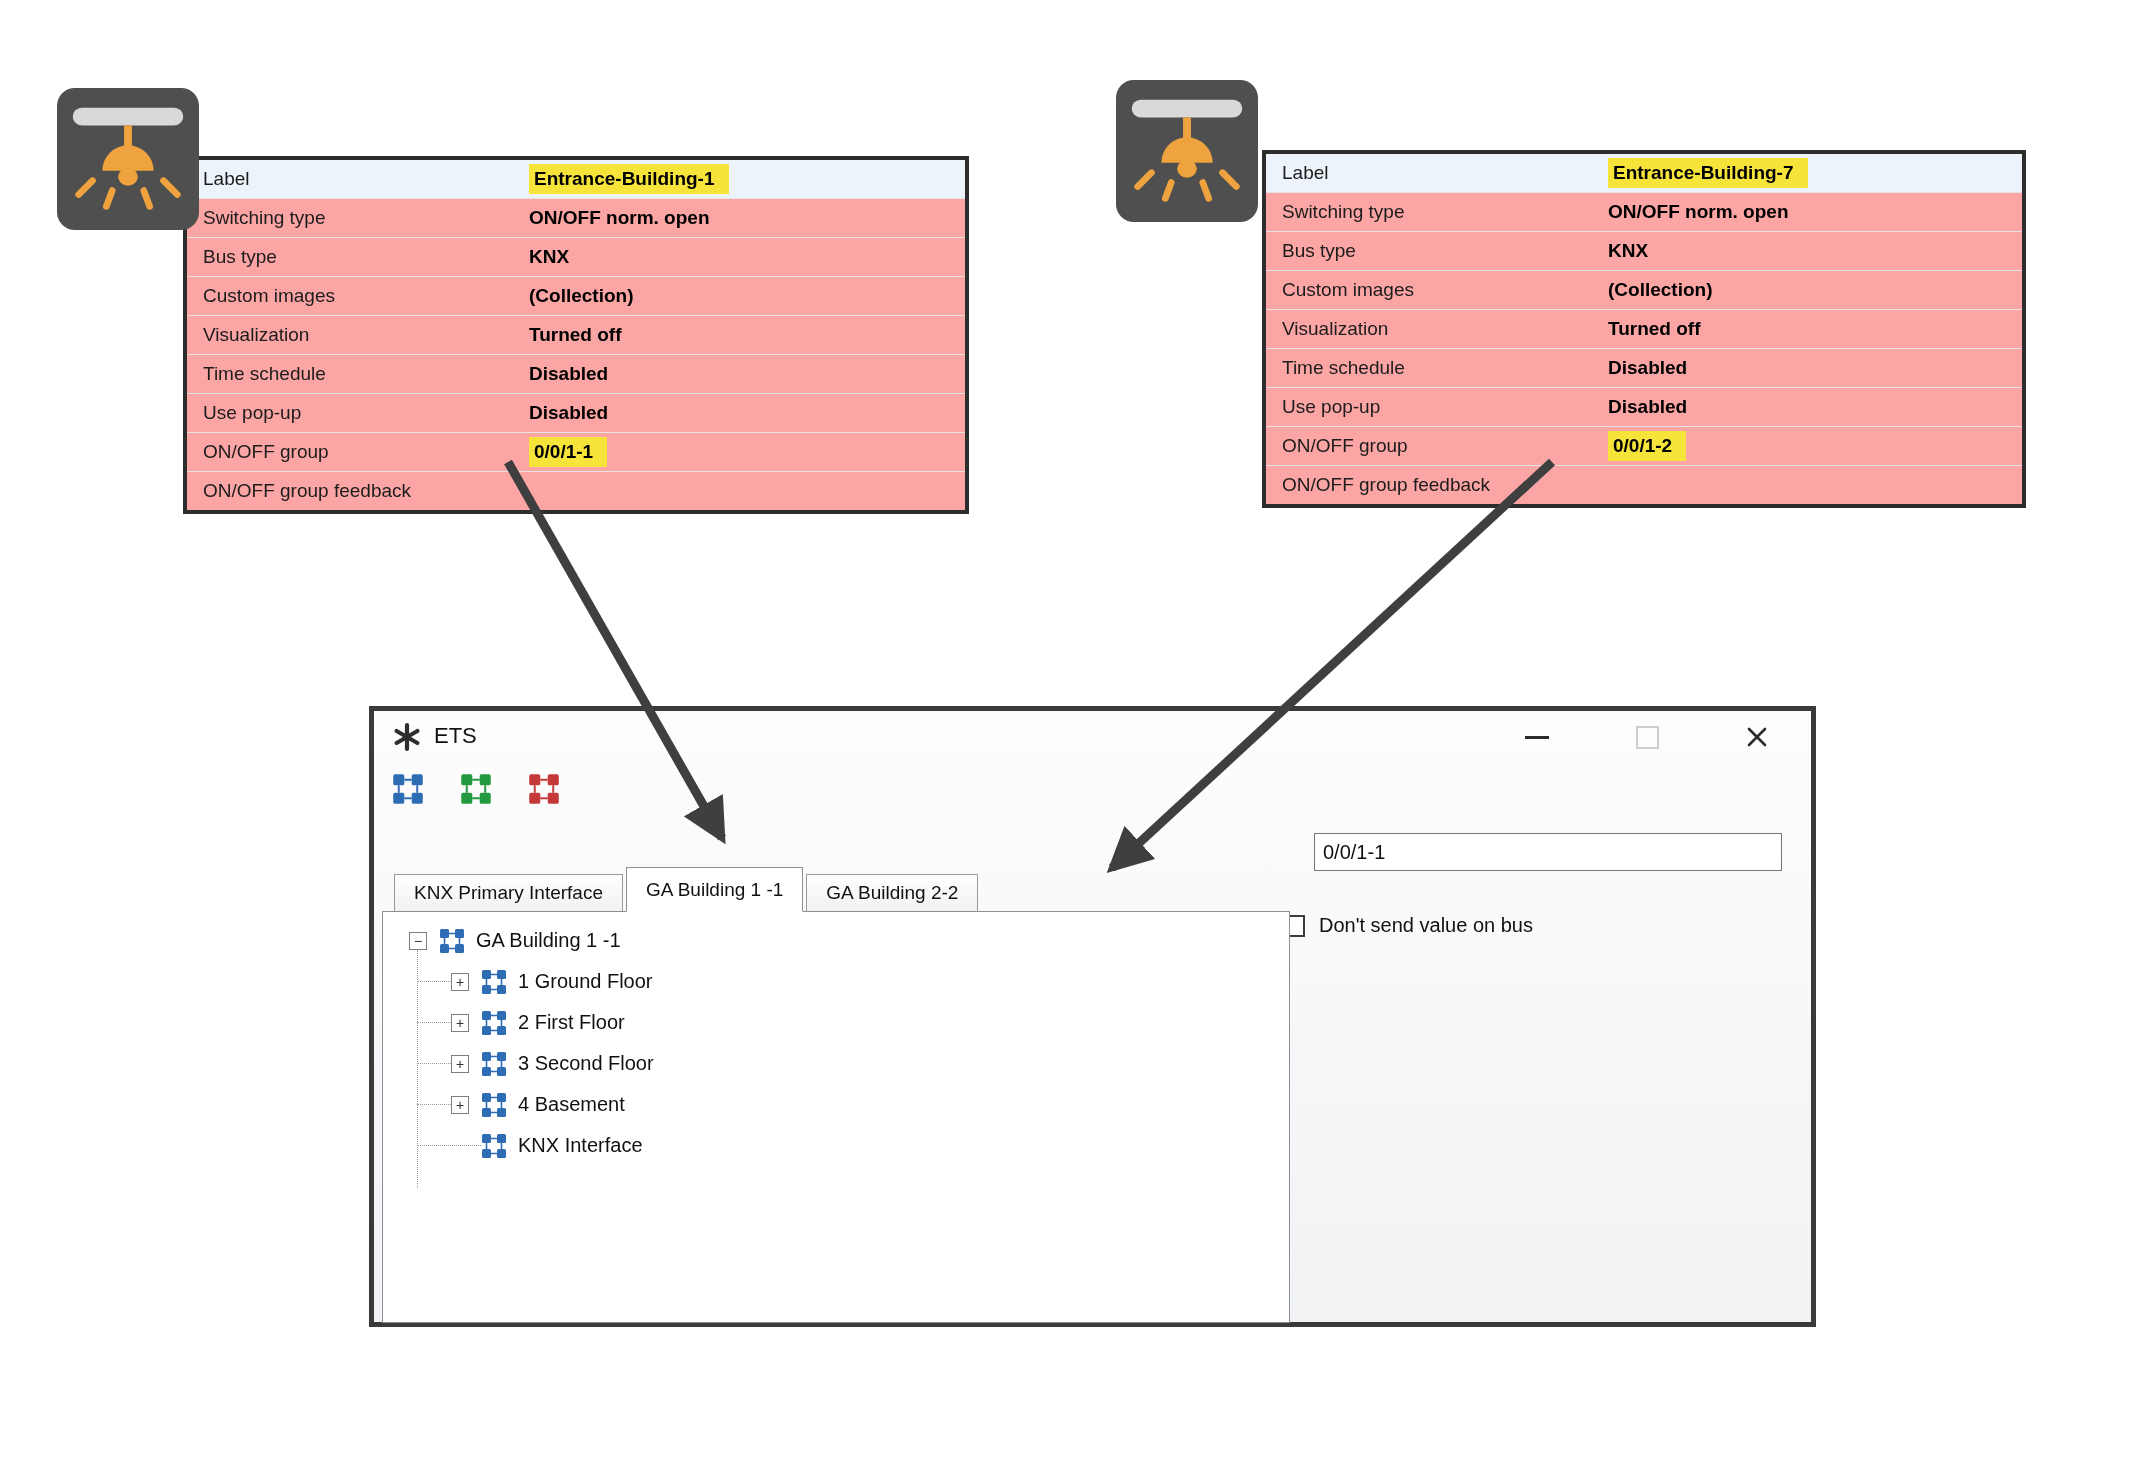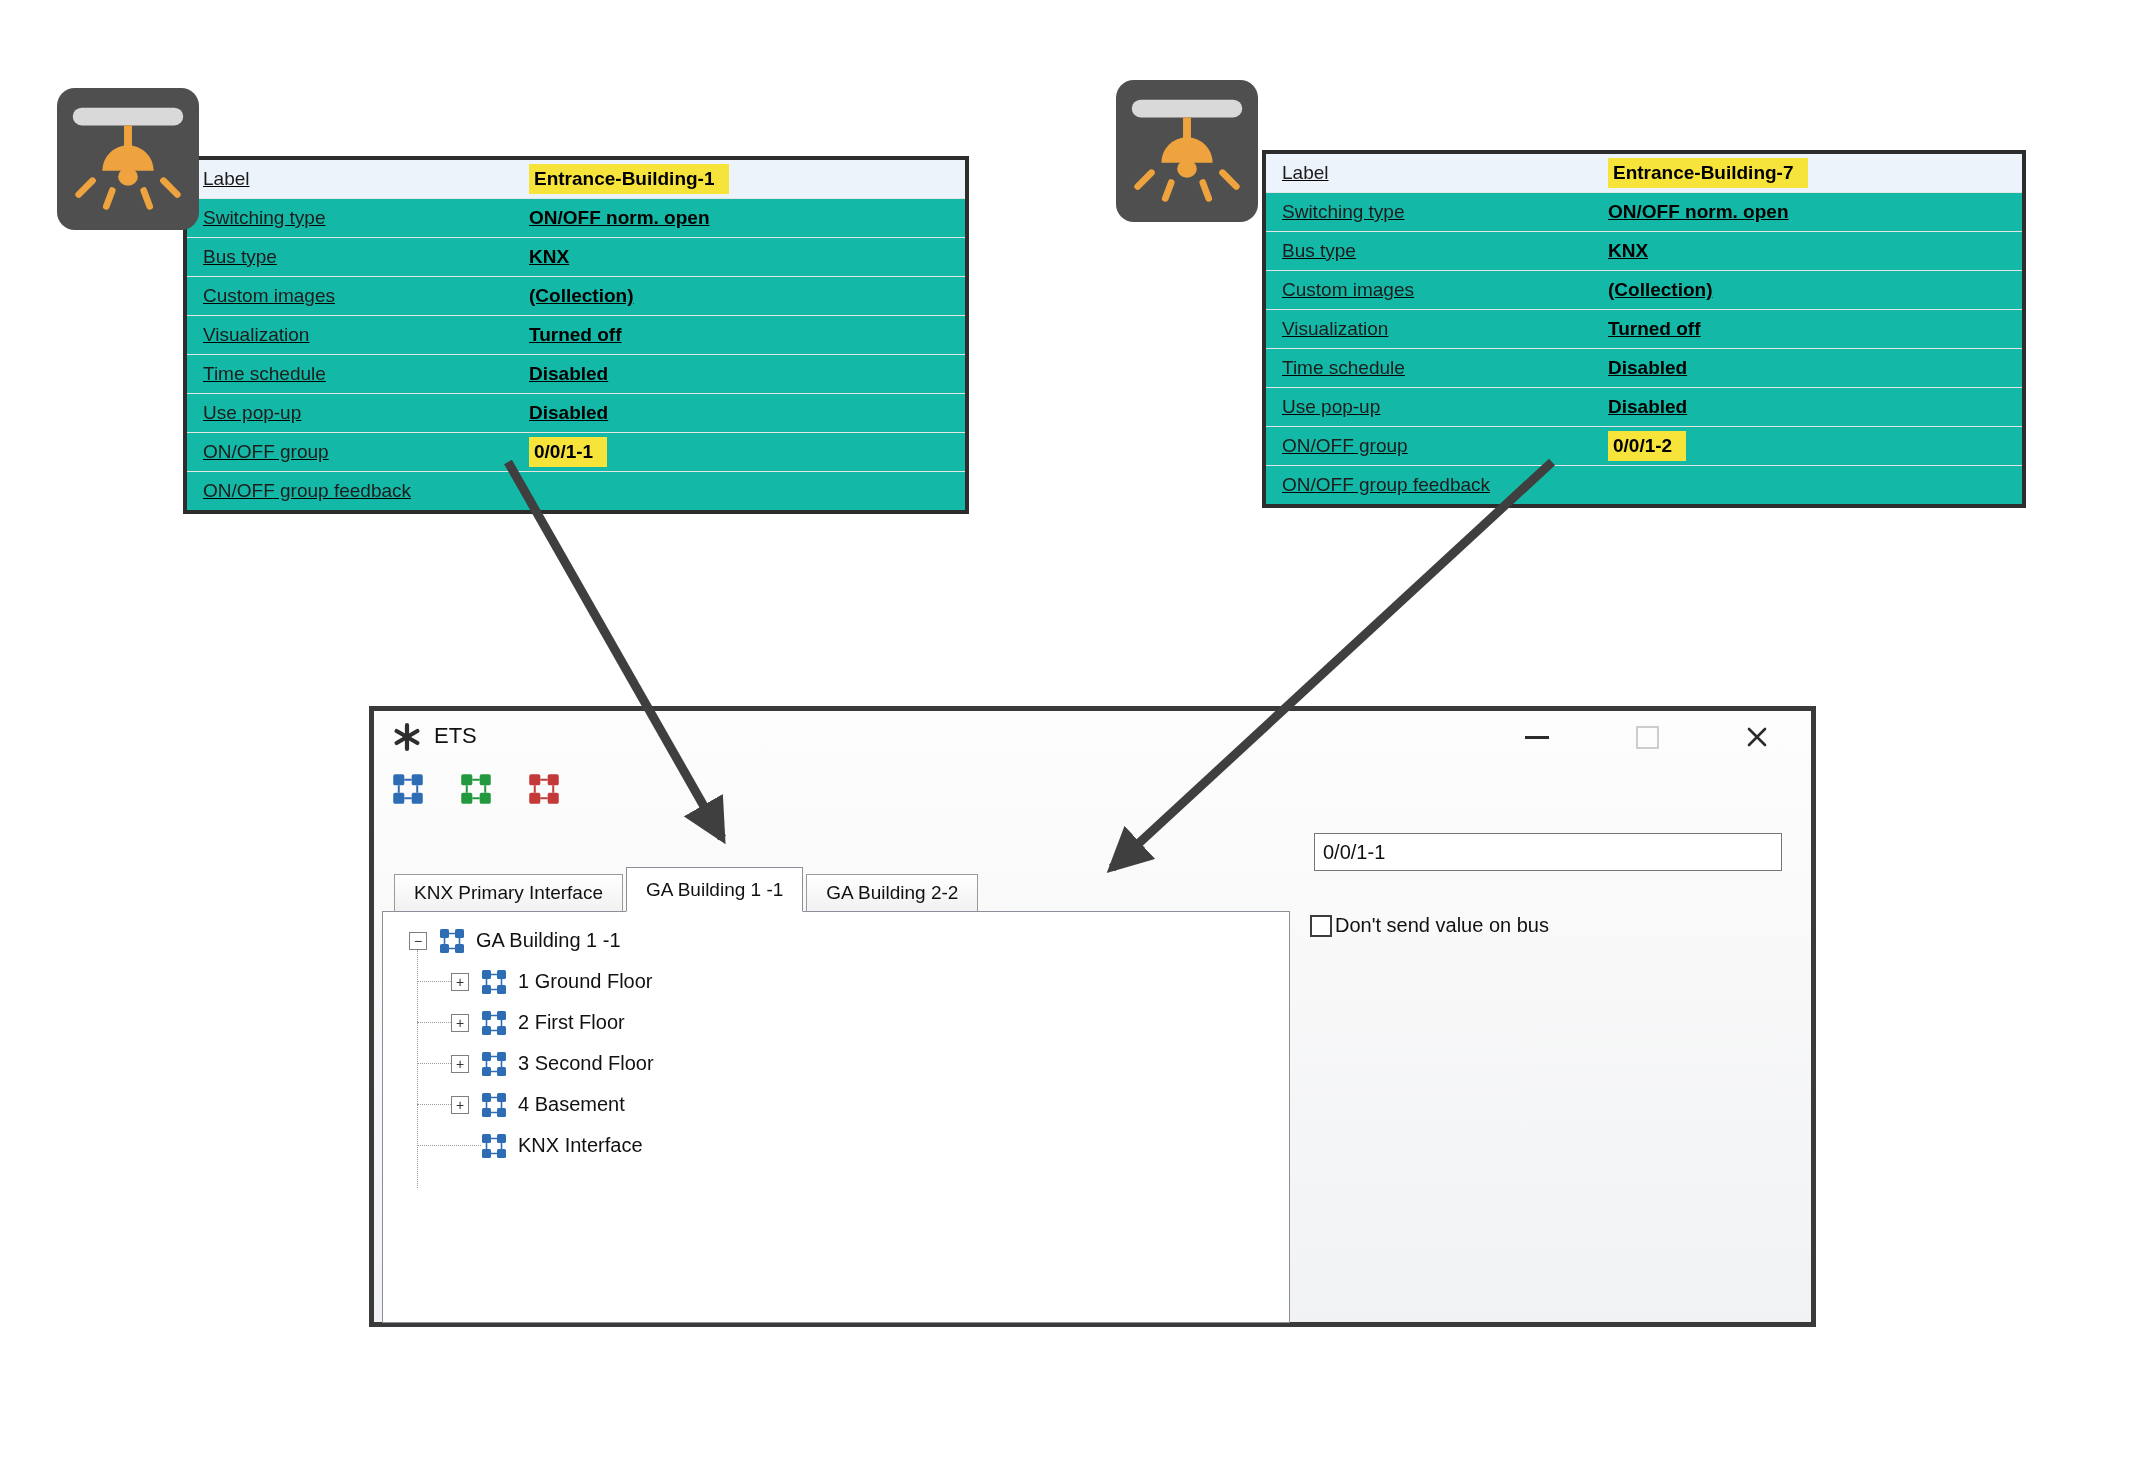--- a/index.html
+++ b/index.html
@@ -5,21 +5,21 @@
   html,body{margin:0;padding:0;background:#fff;font-family:"Liberation Sans",sans-serif;}
   .stage{position:relative;width:2129px;height:1477px;background:#fff;overflow:hidden;}
 
   
   .lamp{position:absolute;width:142px;height:142px;z-index:3;}
   .lamp svg{display:block;width:100%;height:100%;}
   .lamp1{left:57px;top:88px;}
   .lamp2{left:1116px;top:80px;}
 
   
-  .prop-panel{position:absolute;background:#14b8a6;border:4px solid #2d2d2d;z-index:2;text-decoration:underline;}
+  .prop-panel{position:absolute;background:#fca5a5;border:4px solid #2d2d2d;z-index:2;}
   .panel1{left:183px;top:156px;width:778px;}
   .panel2{left:1262px;top:150px;width:756px;}
   .prop-row{display:grid;grid-template-columns:336px 1fr;align-items:center;height:38px;border-bottom:1px solid #e4e4e4;}
   .prop-row:last-child{border-bottom:none;}
   .prop-row.row-selected{background:#edf3fb;}
   .prop-label{padding-left:16px;font-size:19px;color:#1c1c1c;}
   .prop-value{font-size:19px;font-weight:bold;color:#000;padding-left:6px;}
   .hl{display:inline-block;background:#f6e43a;padding:4px 14px 4px 5px;}
 
   
@@ -60,21 +60,21 @@
   .tree-row{display:flex;align-items:center;height:41px;position:relative;}
   .tree-row.root{margin-left:16px;}
   .tree-row.child{margin-left:24px;}
   .stub{border-top:1px dotted #9a9a9a;width:34px;flex:none;}
   .stub.long{width:64px;}
   .toggle{flex:none;width:18px;height:18px;border:1px solid #7f7f7f;background:#fff;font-size:14px;line-height:16px;
           text-align:center;color:#333;margin-right:12px;box-sizing:border-box;}
   .tree-ico{flex:none;width:26px;height:26px;margin-right:11px;}
   .tree-label{font-size:20px;color:#111;white-space:nowrap;}
 
-  .cb-row{position:absolute;left:936px;top:203px;display:flex;align-items:center;gap:3px;justify-content:center;}
+  .cb-row{position:absolute;left:909px;top:203px;display:flex;align-items:center;gap:14px;justify-content:center;}
   .cb-box{width:22px;height:22px;border:2px solid #3c3c3c;background:#fff;box-sizing:border-box;}
   .cb-label{font-size:20px;color:#111;}
 </style>
 </head>
 <body>
 
 <div class="stage">
 
   <div class="lamp lamp1">
     <svg viewBox="0 0 72 72">

